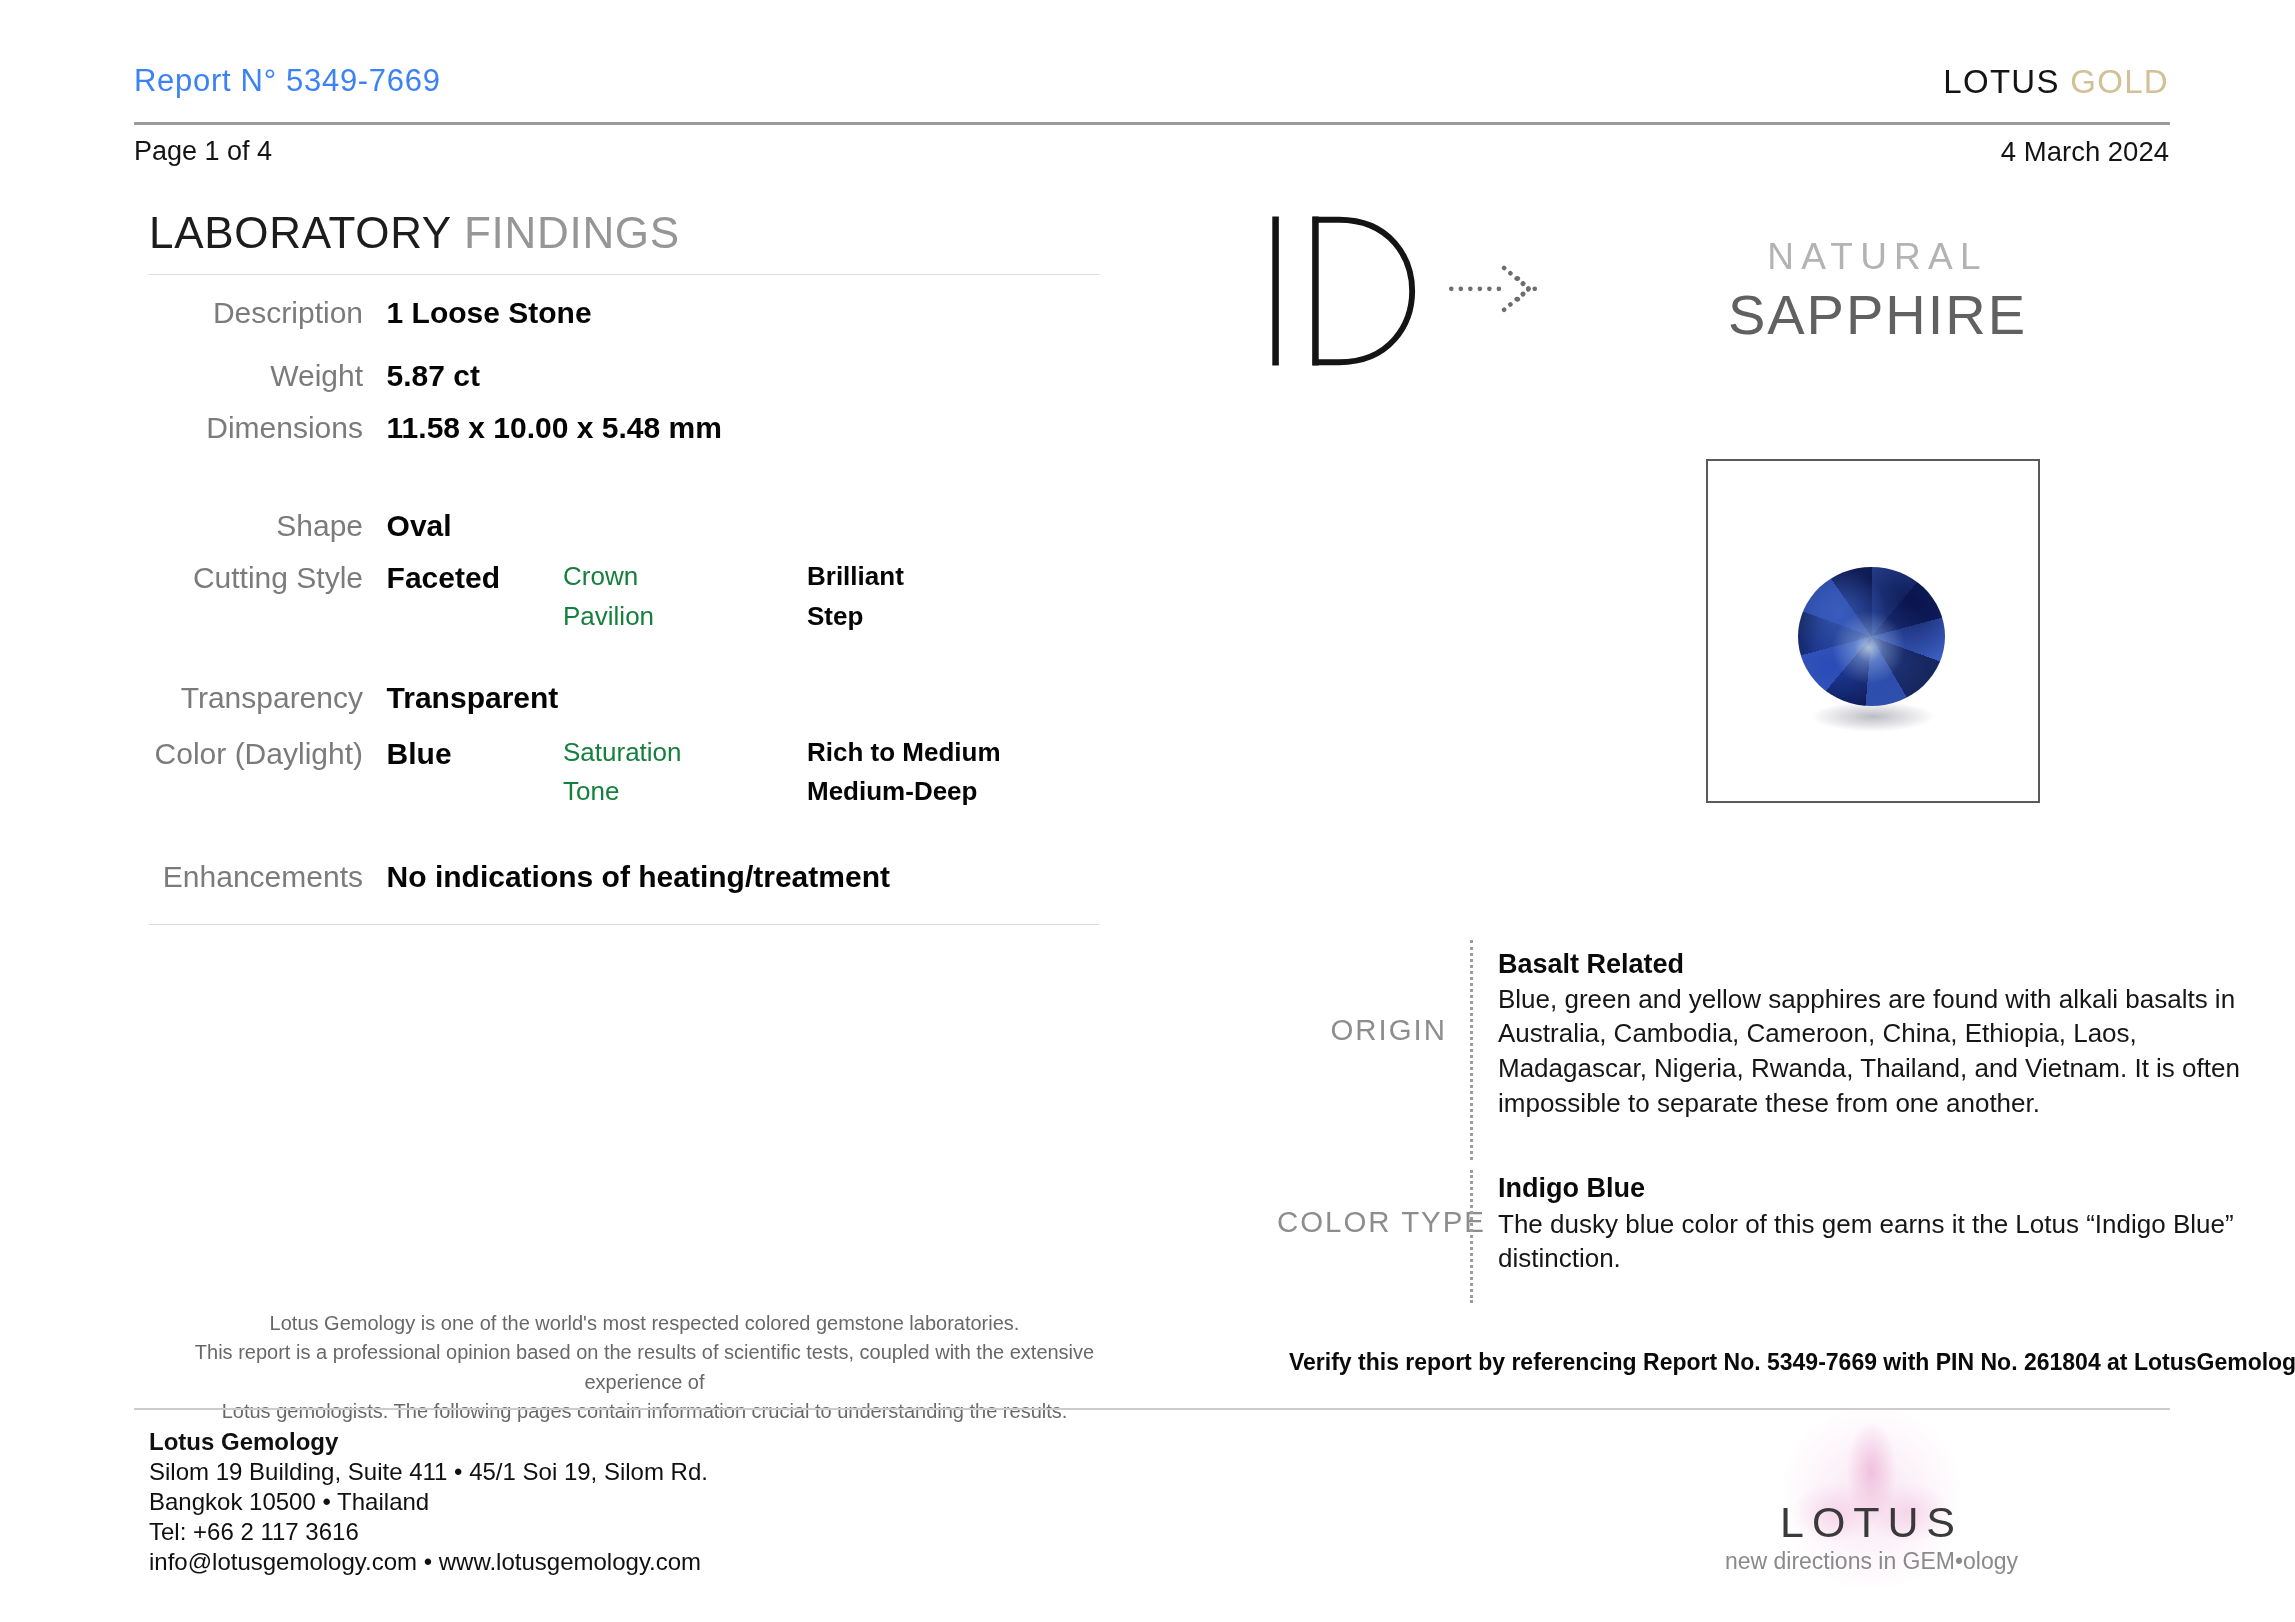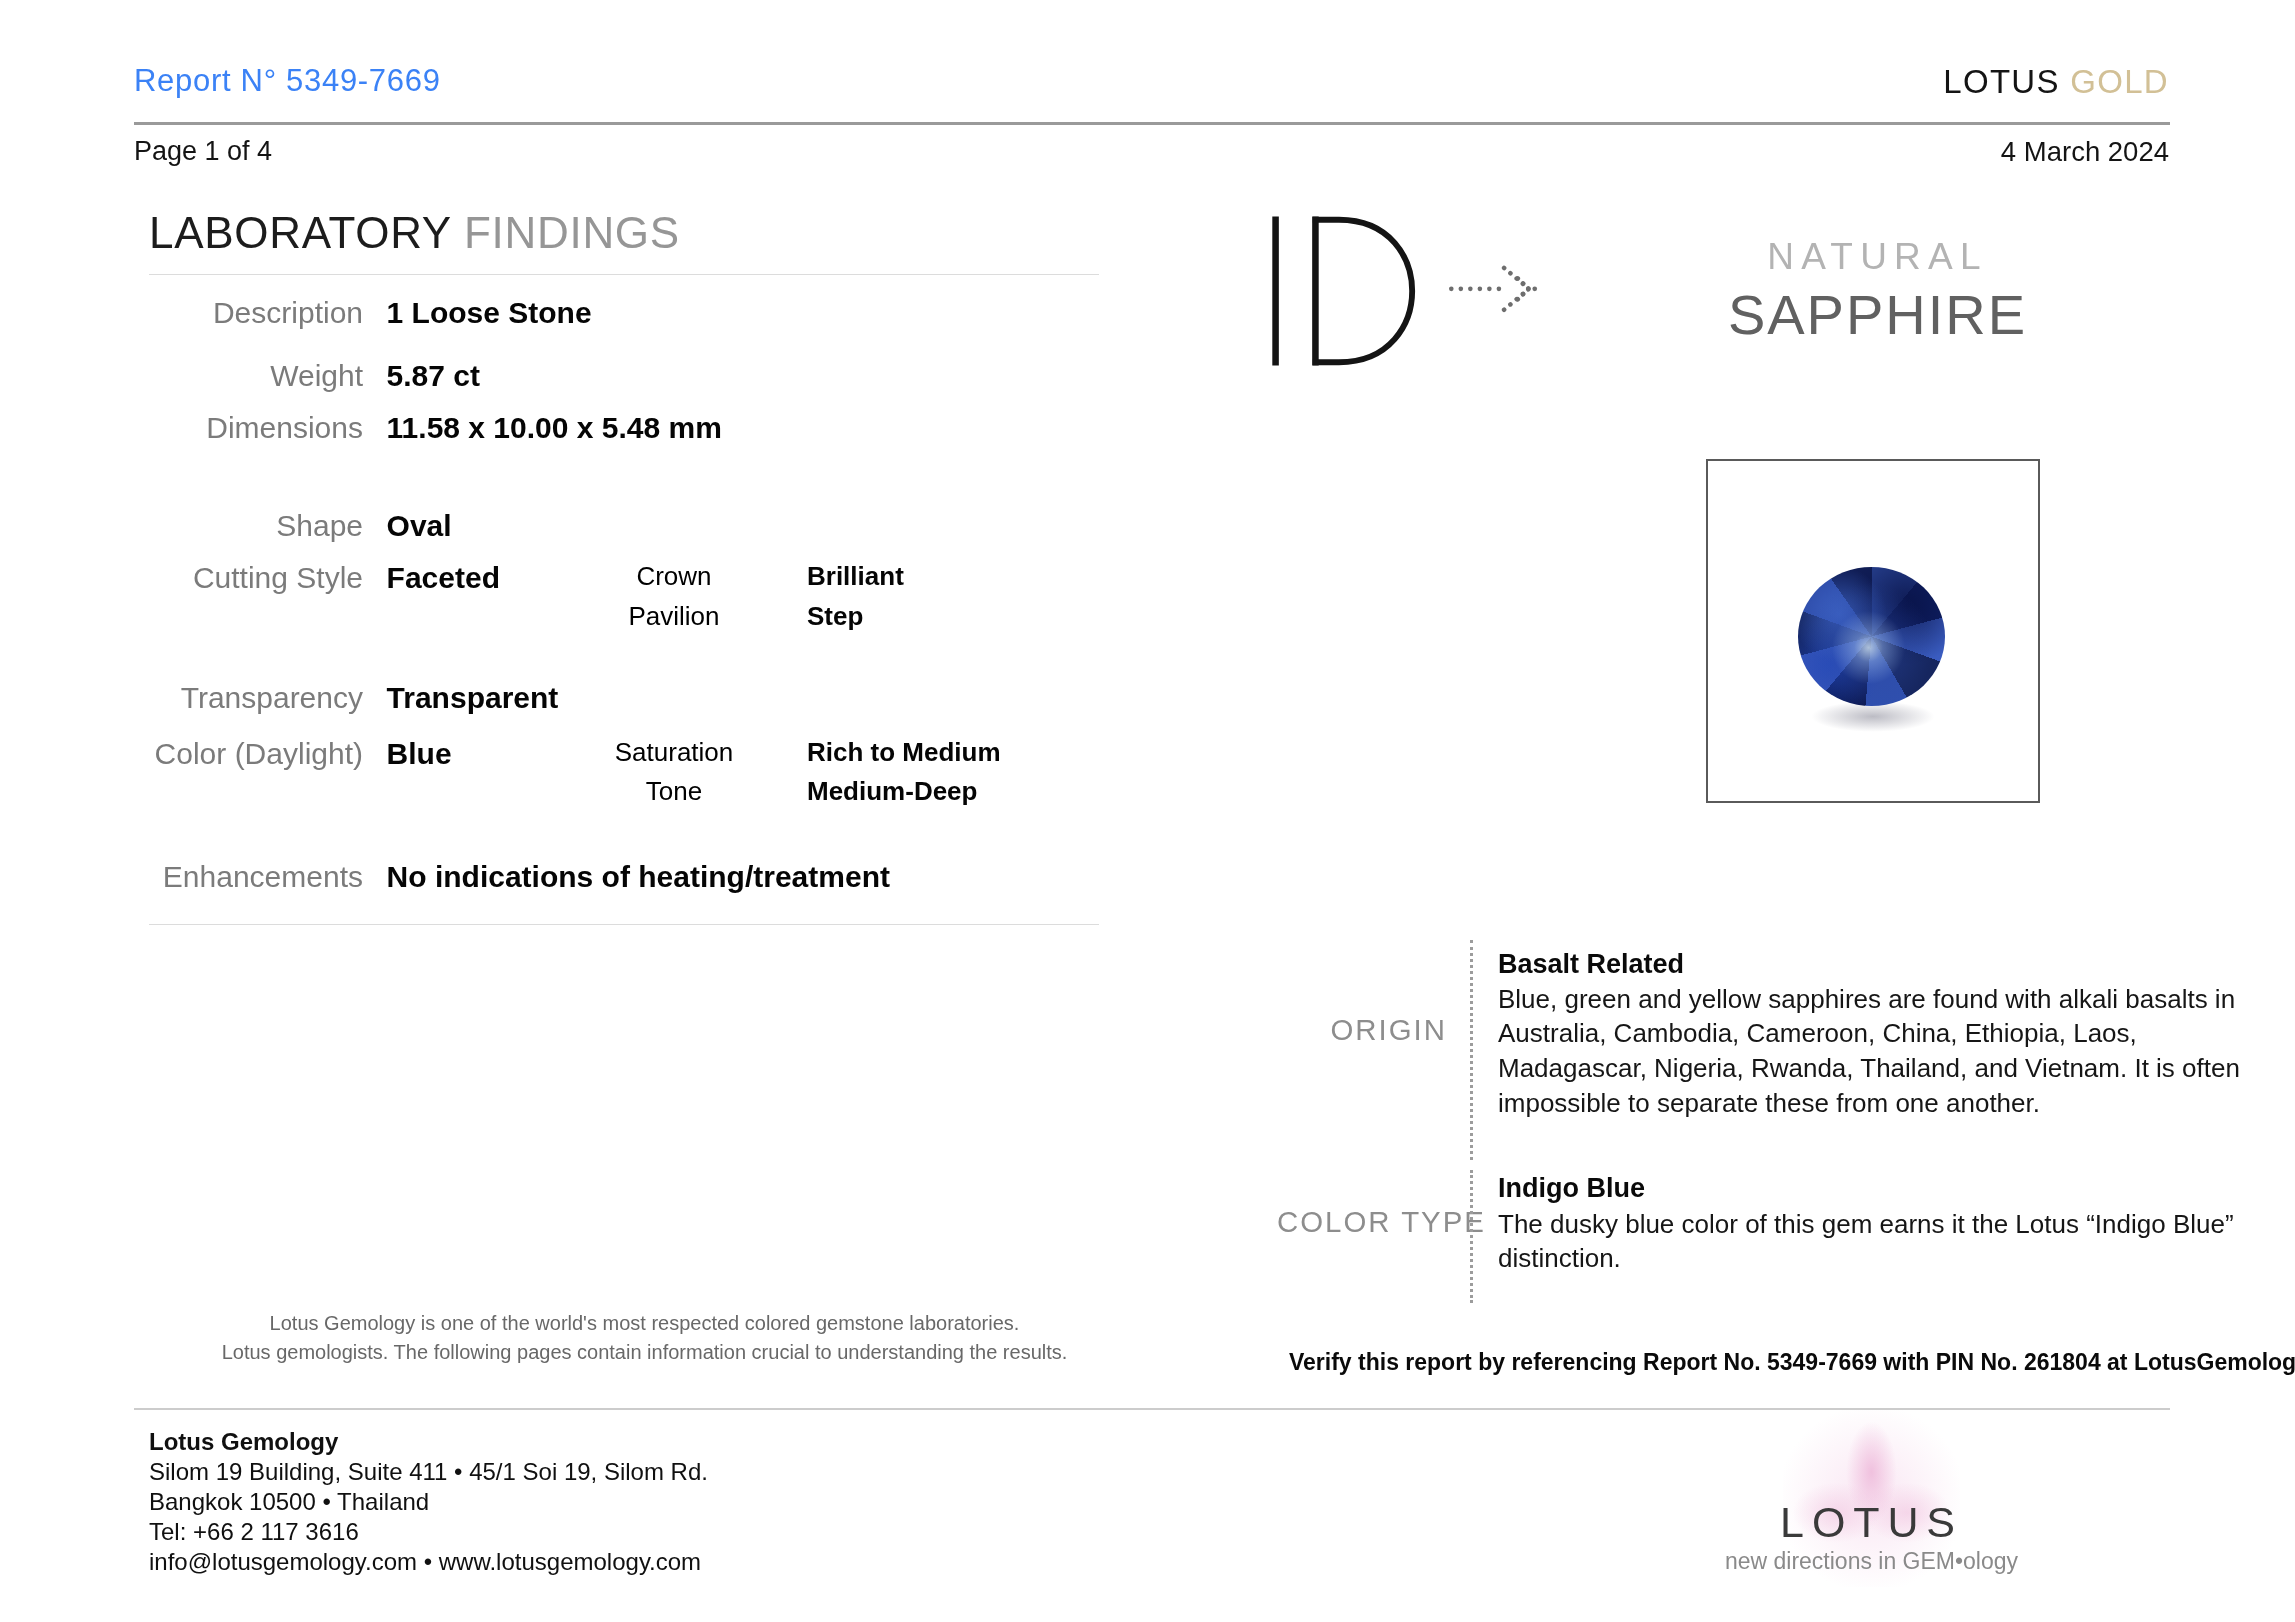--- a/index.html
+++ b/index.html
@@ -21,21 +21,21 @@
   
   .lab-title{left:149px;top:208px;font-size:44px;letter-spacing:0.7px;color:#1c1c1c;white-space:nowrap;}
   .lab-title .light{color:#969696;text-align:center;}
   .lab-rule{left:149px;top:274px;width:950px;height:1.3px;background:#dcdcdc;}
   .bottom-rule{left:149px;top:924px;width:950px;height:1.3px;background:#dcdcdc;}
 
   .frow{left:134px;height:33px;white-space:nowrap;font-size:30px;}
   .frow .lbl{display:inline-block;width:229px;text-align:right;color:#7b7b7b;}
   .frow .val{display:inline-block;margin-left:23.6px;color:#050505;font-weight:700;}
   .srow{left:563px;height:33px;white-space:nowrap;font-size:26px;}
-  .srow .lbl{display:inline-block;width:222px;text-align:center;color:#000000;}
+  .srow .lbl{display:inline-block;width:222px;text-align:left;color:#15803d;}
   .srow .val{display:inline-block;margin-left:22px;color:#050505;font-weight:700;}
   .fr0{top:296px;} .fr1{top:359px;} .fr2{top:411px;} .fr3{top:509px;}
   .fr4{top:561px;} .fr5{top:681px;} .fr6{top:737px;} .fr7{top:860px;}
   .sr0{top:561px;} .sr1{top:601px;} .sr2{top:737px;} .sr3{top:776px;}
 
   
   .id-logo{left:1271px;top:215px;}
   .arrow{left:1448px;top:264px;}
   .result{left:1714px;top:236px;width:327px;text-align:center;}
   .result .l1{font-size:37px;letter-spacing:7.2px;color:#b3b3b3;white-space:nowrap;}
@@ -188,20 +188,21 @@
   <div class="abs sec-label colortype-label">COLOR TYPE</div>
   <div class="abs dotline dot2"></div>
   <div class="abs sec-head ct-head">Indigo Blue</div>
   <div class="abs sec-line cl0">The dusky blue color of this gem earns it the Lotus “Indigo Blue”</div>
   <div class="abs sec-line cl1">distinction.</div>
 
   <div class="abs verify">Verify this report by referencing Report No. 5349-7669 with PIN No. 261804 at LotusGemology.com.</div>
 
   <div class="abs disclaimer">
     <div>Lotus Gemology is one of the world's most respected colored gemstone laboratories.</div>
+    <div>This report is a professional opinion based on the results of scientific tests, coupled with the extensive experience of</div>
     <div>Lotus gemologists. The following pages contain information crucial to understanding the results.</div>
   </div>
 
   <div class="abs footer-rule"></div>
   <div class="abs addr">
     <div class="company">Lotus Gemology</div>
     <div>Silom 19 Building, Suite 411  •  45/1 Soi 19, Silom Rd.</div>
     <div>Bangkok 10500  •  Thailand</div>
     <div>Tel: +66 2 117 3616</div>
     <div>info@lotusgemology.com  •  www.lotusgemology.com</div>

